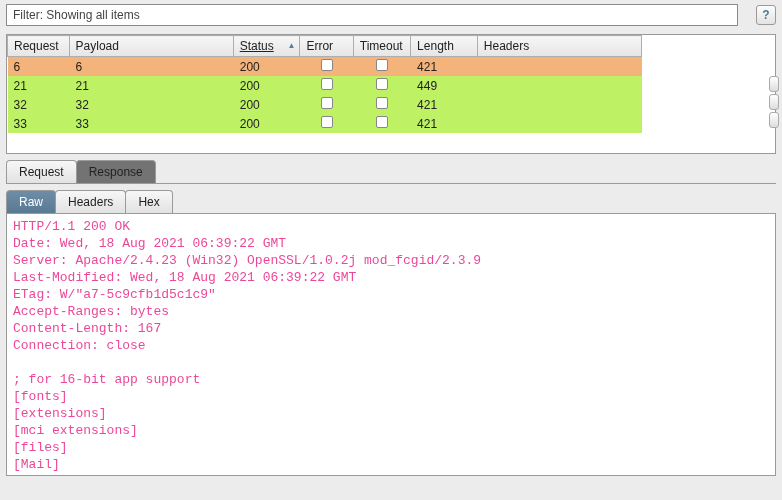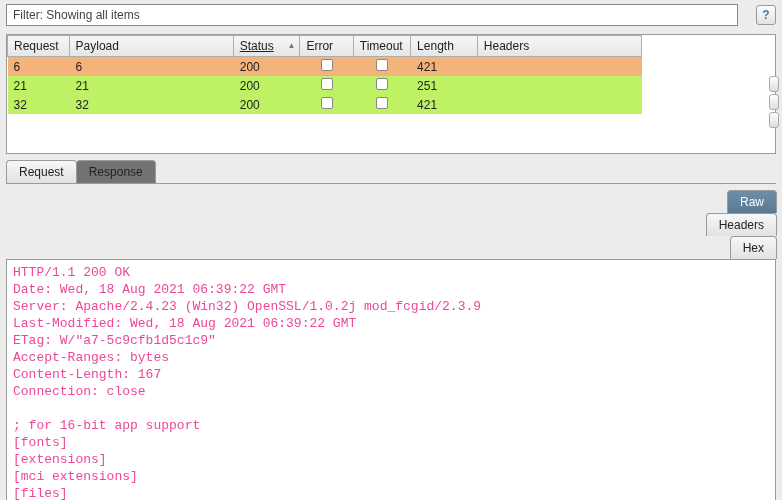--- a/index.html
+++ b/index.html
@@ -133,21 +133,20 @@
   }
   .tab.raw-active {
     background: linear-gradient(#6e8ea8, #5a7a94);
     color: #fff;
   }
   .sub-tab-row {
     display: flex;
     align-items: flex-end;
     margin: 6px 6px 0 6px;
     border-bottom: 1px solid #9a9a9a;
-    flex-direction: column;
   }
   .response-pane {
     margin: 0 6px;
     border: 1px solid #9a9a9a;
     border-top: none;
     background: #fff;
     height: 262px;
     overflow: hidden;
     padding: 4px 6px;
     font-family: "Courier New", monospace;
@@ -194,26 +193,35 @@
           <td class="center"><span class="chk"></span></td>
           <td>421</td>
           <td></td>
         </tr>
         <tr class="data-row">
           <td>21</td>
           <td>21</td>
           <td>200</td>
           <td class="center"><span class="chk"></span></td>
           <td class="center"><span class="chk"></span></td>
-          <td>251</td>
+          <td>449</td>
           <td></td>
         </tr>
         <tr class="data-row">
           <td>32</td>
           <td>32</td>
+          <td>200</td>
+          <td class="center"><span class="chk"></span></td>
+          <td class="center"><span class="chk"></span></td>
+          <td>421</td>
+          <td></td>
+        </tr>
+        <tr class="data-row">
+          <td>33</td>
+          <td>33</td>
           <td>200</td>
           <td class="center"><span class="chk"></span></td>
           <td class="center"><span class="chk"></span></td>
           <td>421</td>
           <td></td>
         </tr>
       </tbody>
   </table>
 </div>
 

